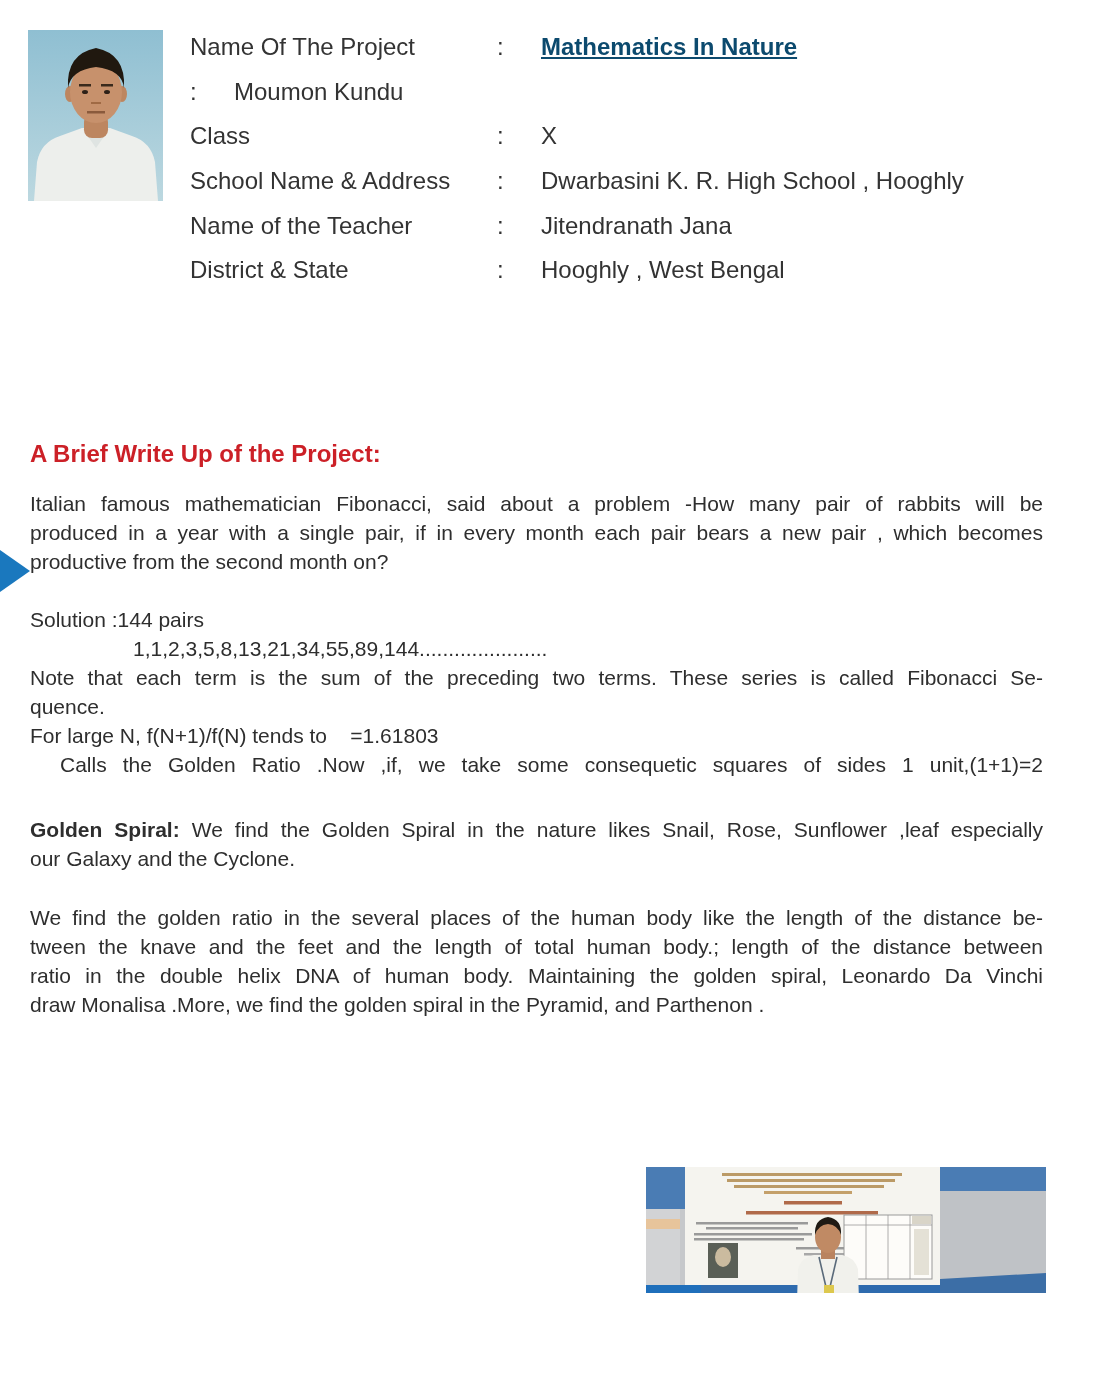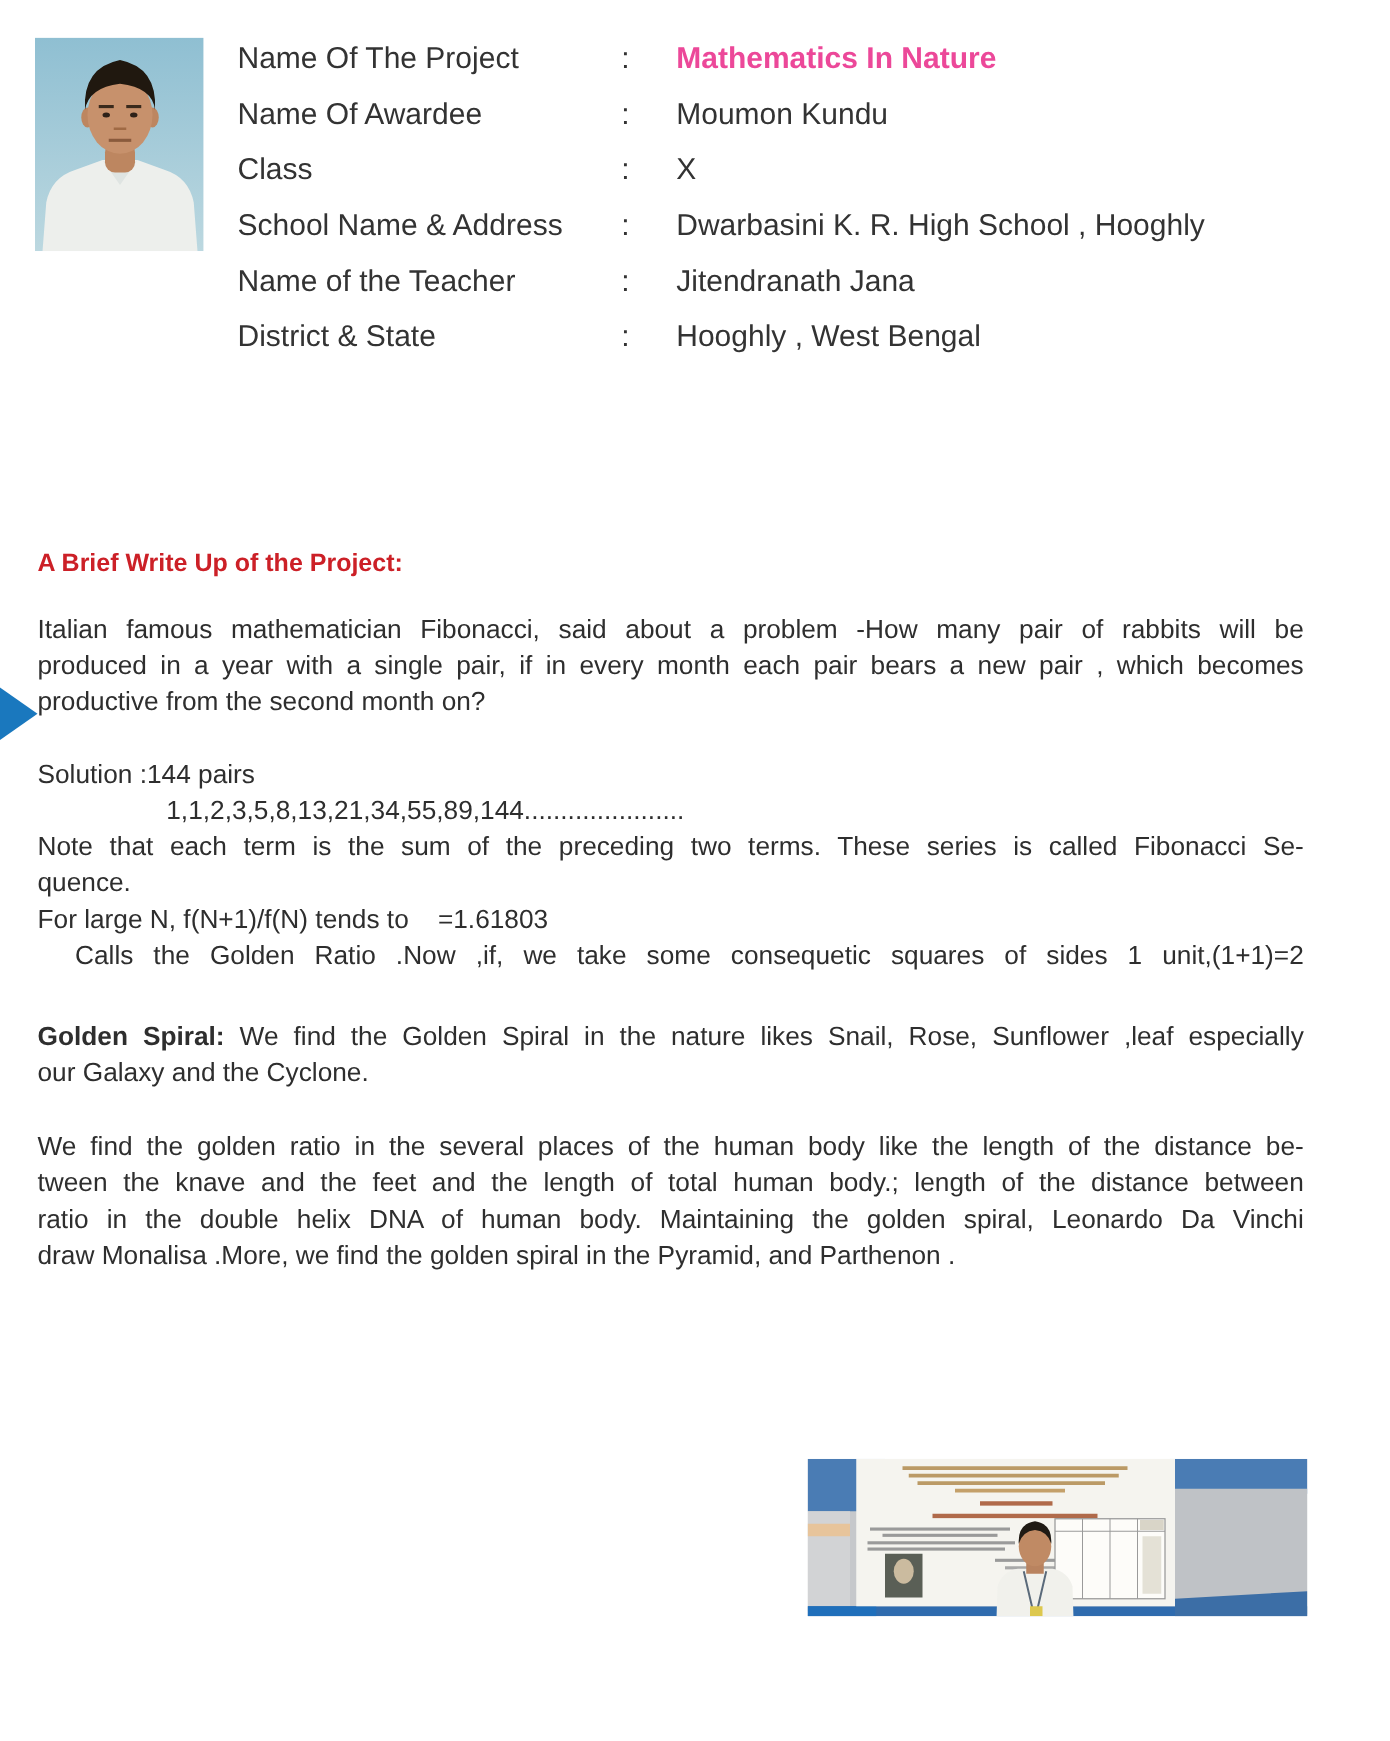--- a/index.html
+++ b/index.html
@@ -19,25 +19,25 @@
   .info-table{
     position:absolute;left:190px;top:25px;width:880px;
   }
   .info-row{
     display:flex;align-items:center;height:44.6px;
     font-size:24px;color:#333333;
   }
   .info-label{width:307px;flex:none;}
   .info-colon{width:44px;flex:none;}
   .info-value{flex:1;white-space:nowrap;}
-  .info-row.highlight .info-value{font-weight:bold;color:#ec4899;}
+  .info-row.highlight .info-value{font-weight:bold;color:#0c4a6e;text-decoration:underline;}
   
   .red-heading{
     position:absolute;left:30px;top:440px;
-    font-size:20px;font-weight:bold;color:#cc2027;
+    font-size:24px;font-weight:bold;color:#cc2027;
   }
   
   .body-text{
     position:absolute;left:30px;top:489px;width:1013px;
     font-size:21px;line-height:29px;color:#2e2e2e;
   }
   .jl{text-align:justify;text-align-last:justify;}   
   .ll{text-align:left;}                              
   .indent{text-indent:30px;}
   .series-line{margin-left:103px;}
@@ -105,21 +105,20 @@
     </svg>
   </div>
 
   <div class="info-table">
     <div class="info-row highlight">
       <div class="info-label">Name Of The Project</div>
       <div class="info-colon">:</div>
       <div class="info-value">Mathematics In Nature</div>
     </div>
     <div class="info-row">
-      <div class="info-label">Name Of Awardee</div>
       <div class="info-colon">:</div>
       <div class="info-value">Moumon Kundu</div>
     </div>
     <div class="info-row">
       <div class="info-label">Class</div>
       <div class="info-colon">:</div>
       <div class="info-value">X</div>
     </div>
     <div class="info-row">
       <div class="info-label">School Name &amp; Address</div>

